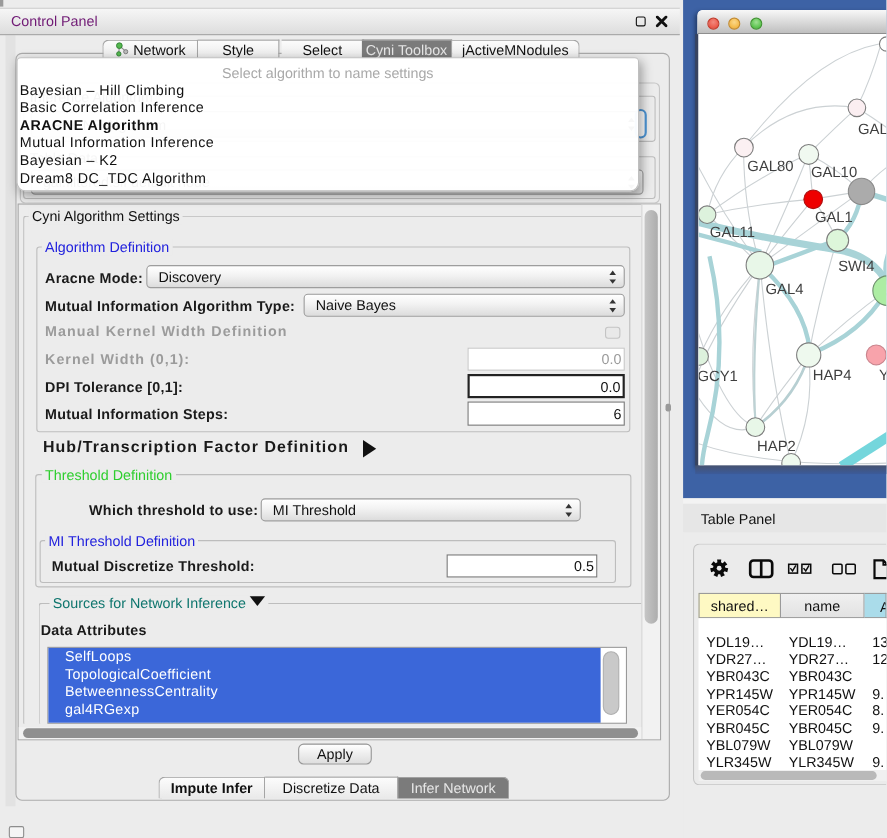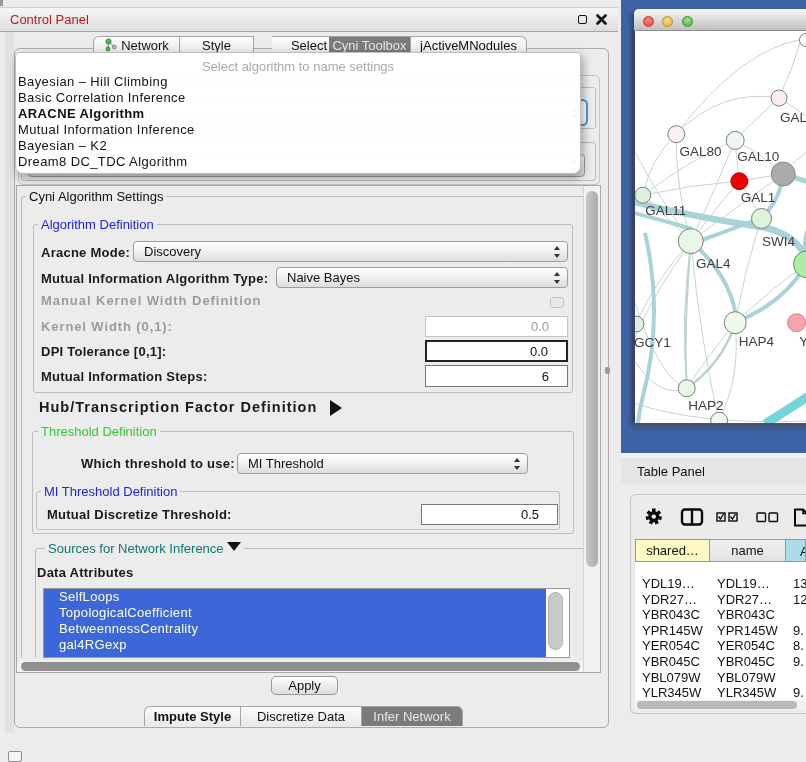--- a/index.html
+++ b/index.html
@@ -7,57 +7,57 @@
 body{position:relative;background:#ececec;font-family:"Liberation Sans",sans-serif;-webkit-font-smoothing:antialiased}
 .ab{position:absolute}
 .b{font-weight:bold}
 .grp{position:absolute;border:1px solid #bdbdbd;border-radius:3px}
 .gt{position:absolute;background:#ececec;padding:0 3px;white-space:nowrap}
 .combo{position:absolute;background:linear-gradient(#ffffff,#f2f2f2 45%,#dcdcdc);border:1px solid #9d9d9d;border-radius:4px;font-size:13px;color:#111;display:flex;align-items:center}
 .combo .ct{padding-left:10px;white-space:nowrap}
 .spin{position:absolute;right:6px;top:50%;width:7px;height:12px;transform:translateY(-50%)}
 .spin:before{content:"";position:absolute;left:0;top:0;border-left:3.5px solid transparent;border-right:3.5px solid transparent;border-bottom:4.5px solid #333}
 .spin:after{content:"";position:absolute;left:0;bottom:0;border-left:3.5px solid transparent;border-right:3.5px solid transparent;border-top:4.5px solid #333}
-.tf{position:absolute;background:#fff;border:1px solid #777;font-size:13px;color:#111;text-align:right;padding-right:18px;display:flex;align-items:center;justify-content:flex-end}
+.tf{position:absolute;background:#fff;border:1px solid #777;font-size:13px;color:#111;text-align:right;padding-right:2px;display:flex;align-items:center;justify-content:flex-end}
 .lbl{position:absolute;font-size:13px;font-weight:bold;color:#1a1a1a;white-space:nowrap;letter-spacing:.25px}
 .dis{color:#9b9b9b}
 .tab{position:absolute;top:0;height:100%;border:1px solid #a5a5a5;border-bottom:none;background:linear-gradient(#fcfcfc,#e9e9e9);display:flex;align-items:center;justify-content:center;font-size:13px;color:#111;white-space:nowrap}
 .trow{position:relative;height:15.6px;line-height:15.5px}
 .c1{position:absolute;left:7px}
 .c2{position:absolute;left:82px}
 .c3{position:absolute;left:158px}
 </style>
 </head>
 <body>
 
 <div class="ab" style="left:0;top:0;width:621px;height:762px;background:#ececec"></div>
 <div class="ab" style="left:0;top:0;width:3px;height:6px;background:#9a9a9a"></div>
 <div class="ab" style="left:5px;top:32px;width:9px;height:701px;background:#e2e2e2"></div>
 
 <div class="ab" style="left:0;top:7px;width:618px;height:25px;background:linear-gradient(#f6f6f6,#dddddd);border-top:1px solid #cfcfcf;border-bottom:1px solid #a3a3a3"></div>
-<div class="ab" style="left:10px;top:12px;font-size:13px;color:#b91c1c">Control Panel</div>
+<div class="ab" style="left:10px;top:12px;font-size:13px;color:#701a75">Control Panel</div>
 <div class="ab" style="left:578px;top:15px;width:9px;height:9px;border:1.6px solid #111;border-radius:2px"></div>
 <svg class="ab" style="left:596px;top:14px" width="11" height="11" viewBox="0 0 11 11">
     <path d="M1.5 1.5 L9.5 9.5 M9.5 1.5 L1.5 9.5" stroke="#111" stroke-width="2.6" stroke-linecap="round"></path>
   </svg>
 
 <div class="ab" style="left:14px;top:48px;width:595px;height:680px;border:1px solid #ababab;border-radius:6px;background:#ececec"></div>
 
 <div class="ab" style="left:93px;top:36px;width:434px;height:17px">
   <div class="tab" style="left:0;width:87px;border-radius:6px 0 0 0">
     <svg width="13" height="14" viewBox="0 0 13 14" style="margin-right:4px">
         <line x1="4.5" y1="3.5" x2="4" y2="10.5" stroke="#888" stroke-width="1"></line>
         <line x1="4.5" y1="3.5" x2="10" y2="8.5" stroke="#888" stroke-width="1"></line>
         <circle cx="4.5" cy="3.5" r="2.6" fill="#55b84f" stroke="#2e7d32" stroke-width=".8"></circle>
         <circle cx="4" cy="11" r="2" fill="#55b84f" stroke="#2e7d32" stroke-width=".8"></circle>
         <circle cx="10.3" cy="9" r="1.9" fill="#bdbdbd" stroke="#757575" stroke-width=".8"></circle>
       </svg>
     Network</div>
   <div class="tab" style="left:87px;width:74px;border-left:none">Style</div>
-  <div class="tab" style="left:179px;width:75px;border-left:none">Select</div>
+  <div class="tab" style="left:163px;width:75px;border-left:none">Select</div>
   <div class="tab" style="left:236px;width:82px;border-left:none;background:#7b7b7b;color:#e6e6e6">Cyni Toolbox</div>
   <div class="tab" style="left:318px;width:116px;border-left:none;border-radius:0 6px 0 0">jActiveMNodules</div>
 </div>
 
 <div class="ab" style="left:18px;top:75px;width:582px;height:110px;border:1px solid #c6c6c6;border-radius:5px"></div>
 <div class="grp" style="left:21px;top:87px;width:575px;height:42px"></div>
 <div class="gt" style="left:24px;top:81px;font-size:13px;color:#111">Inference Algorithm</div>
 <div class="combo" style="left:28px;top:101px;width:557px;height:24px">
     <span class="ct">ARACNE Algorithm</span>
     <span class="spin"></span>
@@ -104,38 +104,38 @@
 <div class="gt" style="left:38px;top:424px;font-size:13px;color:#2fce2f">Threshold Definition</div>
 <div class="lbl" style="left:81px;top:456px">Which threshold to use:</div>
 <div class="combo" style="left:237px;top:453px;width:291px;height:21px">
     <span class="ct">MI Threshold</span>
     <span class="spin"></span>
   </div>
 
 <div class="grp" style="left:36px;top:491px;width:524px;height:39px"></div>
 <div class="gt" style="left:41px;top:484px;font-size:13px;color:#2222dd">MI Threshold Definition</div>
 <div class="lbl" style="left:47px;top:507px">Mutual Discretize Threshold:</div>
-<div class="tf" style="left:421px;top:504px;width:137px;height:21px">0.5</div>
+<div class="tf" style="left:406px;top:504px;width:137px;height:21px">0.5</div>
 
 <div class="ab" style="left:35px;top:548px;width:556px;height:110px;border:1px solid #bdbdbd;border-bottom:none;border-radius:3px 3px 0 0"></div>
 <div class="gt" style="left:45px;top:541px;font-size:13px;color:#0f766e">Sources for Network Inference <span style="display:inline-block;vertical-align:2px;border-left:7px solid transparent;border-right:7px solid transparent;border-top:9px solid #111"></span></div>
 <div class="lbl" style="left:37px;top:565px">Data Attributes</div>
 <div class="ab" style="left:43px;top:588px;width:527px;height:70px;border:1px solid #999;background:#fff"></div>
 <div class="ab" style="left:44px;top:589px;width:502px;height:68px;background:#3b67d9;color:#fff;font-size:13px;line-height:16px;padding-left:15px;overflow:hidden;letter-spacing:.3px">SelfLoops<br>TopologicalCoefficient<br>BetweennessCentrality<br>gal4RGexp</div>
 <div class="ab" style="left:548px;top:592px;width:15px;height:58px;background:#c9c9c9;border-radius:8px;border:1px solid #b0b0b0"></div>
 
 <div class="ab" style="left:583px;top:186px;width:17px;height:486px;background:#f2f2f2;border-left:1px solid #d5d5d5"></div>
 <div class="ab" style="left:585.5px;top:191px;width:12px;height:376px;background:linear-gradient(90deg,#c6c6c6,#adadad);border-radius:7px"></div>
 <div class="ab" style="left:17px;top:661px;width:566px;height:11px;background:#f2f2f2"></div>
 <div class="ab" style="left:21px;top:662px;width:559px;height:9px;background:#8f8f8f;border-radius:5px"></div>
 
 <div class="ab" style="left:271px;top:676px;width:67px;height:19px;background:linear-gradient(#ffffff,#ededed 50%,#dedede);border:1px solid #979797;border-radius:5px;display:flex;align-items:center;justify-content:center;font-size:13px;color:#111">Apply</div>
 
 <div class="ab" style="left:144px;top:706px;width:319px;height:20px">
-  <div class="tab" style="left:0;width:97px;border-radius:6px 0 0 0;font-weight:bold">Impute Style</div>
+  <div class="tab" style="left:0;width:97px;border-radius:6px 0 0 0;font-weight:bold">Impute Infer</div>
   <div class="tab" style="left:97px;width:121px;border-left:none;font-weight:normal">Discretize Data</div>
   <div class="tab" style="left:218px;width:101px;border-left:none;border-radius:0 6px 0 0;background:#7b7b7b;color:#e6e6e6">Infer Network</div>
 </div>
 
 <div class="ab" style="left:605px;top:367px;width:5px;height:7px;background:#9a9a9a;border-radius:2px"></div>
 
 <div class="ab" style="left:15px;top:52px;width:566px;height:122px;background:rgba(255,255,255,0.96);border:1px solid #bfbfbf;border-radius:4px 4px 8px 8px;box-shadow:2px 4px 10px rgba(0,0,0,0.35)"></div>
 <div class="ab" style="left:15px;top:59px;width:566px;text-align:center;font-size:13px;color:#a9a9a9">Select algorithm to name settings</div>
 <div class="ab" style="left:18px;top:74px;font-size:13px;color:#111;line-height:16px;letter-spacing:.4px">Bayesian – Hill Climbing<br>Basic Correlation Inference<br><span class="b">ARACNE Algorithm</span><br>Mutual Information Inference<br>Bayesian – K2<br>Dream8 DC_TDC Algorithm</div>
 

